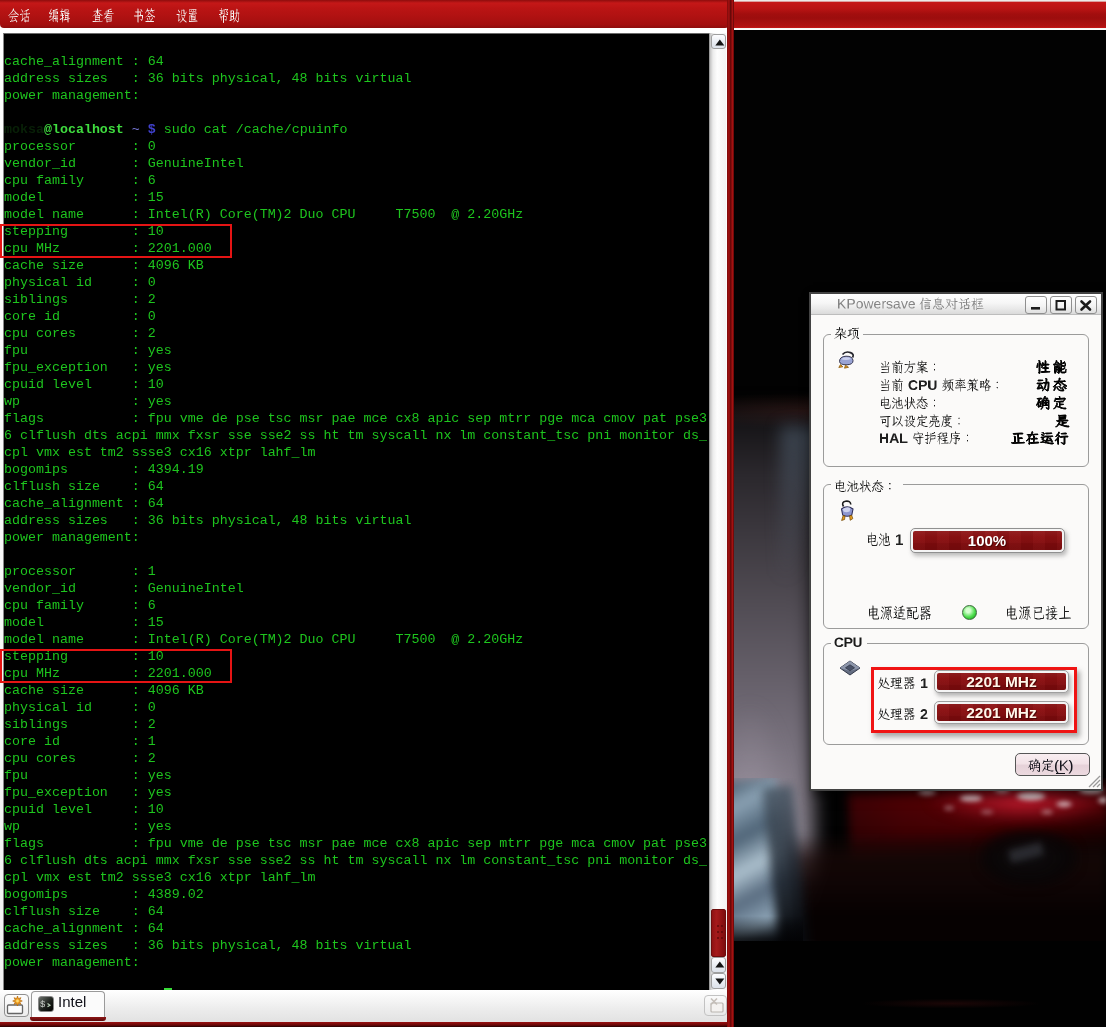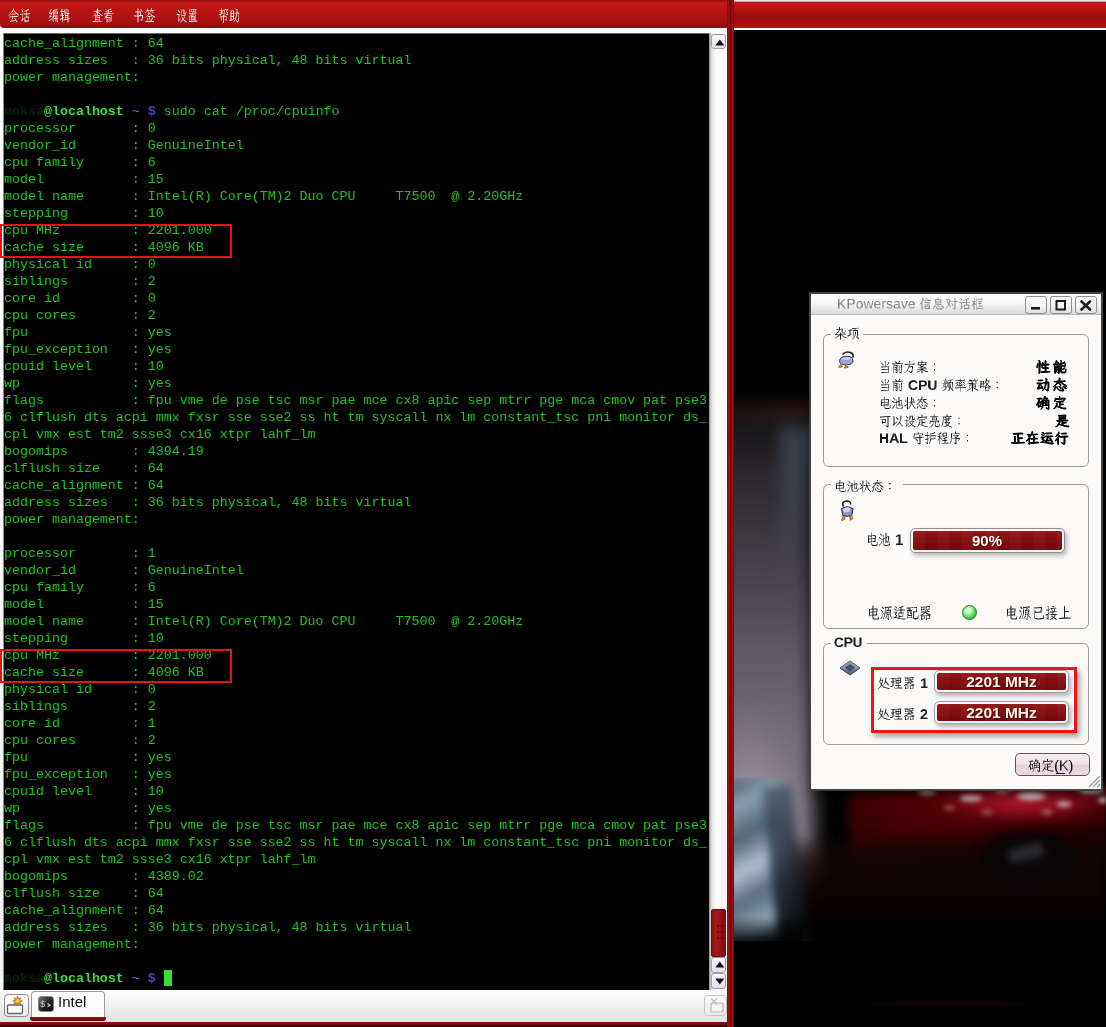--- a/index.html
+++ b/index.html
@@ -47,25 +47,25 @@
         <path d="M20 3Q20 3 21 3Q21 2 21 2Q21 2 21 2Q21 1 21 1Q18 -1 15 -4Q17 -6 18 -10Q19 -10 19 -11Q19 -11 18 -11Q18 -12 18 -12Q17 -12 11 -11L11 -11Q10 -11 10 -11Q10 -11 10 -11Q10 -11 10 -11Q10 -11 10 -11Q10 -10 10 -10Q10 -10 11 -10L11 -10L17 -10Q16 -7 14 -5Q13 -7 12 -9Q11 -9 11 -9Q11 -9 11 -9Q11 -9 11 -9Q10 -8 10 -8Q10 -8 11 -8Q12 -6 13 -4Q11 0 8 2Q7 2 7 3Q7 3 8 3Q8 3 10 2Q12 0 14 -2Q17 1 19 2Q20 3 20 3ZM9 -11Q9 -11 9 -12Q12 -13 12 -17Q12 -19 12 -21L15 -21L15 -15Q15 -14 17 -13Q17 -13 18 -13Q19 -13 19 -13Q20 -13 20 -15Q21 -16 21 -18Q21 -19 20 -19Q20 -20 20 -20Q20 -20 20 -19Q20 -18 19 -16Q19 -16 19 -15Q19 -15 19 -15Q18 -15 18 -15Q17 -15 17 -15Q17 -15 17 -16V-16Q17 -21 17 -21Q17 -22 17 -22Q17 -22 17 -22Q17 -22 16 -23Q16 -23 16 -23L12 -22Q11 -23 11 -23Q11 -23 11 -23Q11 -23 11 -22Q11 -22 11 -21Q11 -19 11 -18Q11 -15 9 -12Q9 -12 9 -12Q9 -11 9 -11ZM5 -12 5 -1Q4 -1 4 -1Q4 -1 4 -1Q4 -1 4 0Q4 0 5 1Q5 1 5 1Q5 1 6 0Q6 0 8 -2Q9 -4 9 -4Q9 -5 9 -5Q9 -5 9 -5Q9 -5 8 -4Q7 -3 6 -2L7 -12L7 -13Q7 -13 7 -13Q7 -13 7 -14Q6 -14 6 -14L3 -14Q2 -14 2 -14H2Q2 -14 1 -14Q1 -14 1 -13Q1 -13 2 -12Q2 -12 3 -12H3Q3 -12 3 -12ZM6 -17Q7 -17 7 -17Q7 -17 8 -17Q8 -17 8 -18Q8 -18 8 -19Q7 -19 7 -20Q6 -20 6 -21Q5 -22 5 -22Q5 -23 4 -23Q4 -23 4 -22Q4 -22 4 -22Q4 -22 4 -21Q5 -20 6 -17Z M37 -6 37 -4 31 -3 31 -5ZM38 -9 37 -7 31 -7 31 -8ZM38 -12 38 -10 31 -10 31 -11ZM27 2 43 1Q43 1 43 1Q43 1 43 1Q43 0 43 0Q43 0 42 -1Q42 -1 42 -1Q42 -1 42 -1Q42 -1 42 -1Q41 -1 41 -1Q41 -1 40 -1L27 0L27 -10Q27 -11 27 -11Q27 -11 27 -11Q26 -12 26 -12Q26 -12 26 -12Q26 -12 26 -12Q26 -11 26 -11Q26 -10 26 -10L26 0Q26 1 26 1Q26 2 26 2Q27 2 27 2Q27 2 27 2Q27 2 27 2ZM31 -2 39 -2Q39 -2 39 -2Q39 -3 39 -3Q39 -3 39 -4L39 -12Q39 -12 39 -12Q39 -12 39 -12Q39 -12 39 -13Q39 -13 38 -13L34 -13L34 -15L41 -15Q41 -15 42 -15Q42 -16 42 -16Q42 -16 41 -16Q41 -17 41 -17Q41 -17 41 -17Q40 -17 40 -17Q40 -17 40 -17L35 -16L35 -17V-17Q35 -18 34 -18Q34 -18 33 -18Q33 -18 33 -18Q33 -18 33 -18Q33 -17 33 -17Q33 -17 33 -17Q33 -17 33 -16L33 -16L27 -16H27Q26 -16 26 -16Q26 -16 26 -16Q26 -16 26 -16L26 -15Q26 -15 26 -14Q27 -14 27 -14Q27 -14 27 -14Q27 -14 27 -14L33 -15L33 -13L31 -13Q30 -13 30 -13Q29 -13 29 -13Q29 -13 29 -13Q29 -13 29 -13Q29 -13 29 -12Q29 -12 29 -11L30 -4V-4Q30 -3 29 -2V-2Q29 -2 30 -2Q30 -1 30 -1Q31 -1 31 -1Q31 -1 31 -2ZM31 -22 31 -19 28 -19 28 -22ZM35 -22 35 -20 32 -19 32 -22ZM39 -23 39 -20 36 -20 36 -22ZM28 -18 40 -19Q40 -19 40 -19Q41 -19 41 -19Q41 -19 40 -20L41 -23Q41 -23 41 -23Q41 -23 41 -23Q41 -23 40 -24Q40 -24 40 -24H40L28 -23Q27 -23 27 -23Q27 -24 26 -24Q26 -24 26 -23Q26 -23 26 -23Q26 -23 26 -23Q27 -22 27 -21L27 -19Q27 -19 27 -19Q27 -19 27 -18Q27 -18 27 -18Q27 -18 27 -18V-18Q27 -17 27 -17Q27 -17 28 -17Q28 -17 28 -17V-17Z" fill="#f4f0ee"></path>
       </g>
     </svg>
     <svg style="position:absolute;left:218px;top:6px;" width="24" height="20" viewBox="0 0 24 20">
       <g transform="translate(0,15) scale(.5)">
         <path d="M13 -21 13 -14Q13 -12 13 -12Q13 -12 13 -11Q13 -11 13 -11Q14 -10 14 -10Q14 -10 14 -11L14 -22L18 -23Q18 -22 17 -21Q17 -20 17 -20Q16 -19 16 -19Q16 -19 17 -18Q19 -16 19 -15Q19 -15 19 -14Q19 -14 18 -14L18 -14Q17 -14 17 -15Q16 -15 16 -15Q15 -15 15 -15Q15 -14 16 -13Q17 -13 17 -13Q18 -12 18 -12Q18 -12 19 -12Q19 -12 20 -12Q20 -13 20 -15Q20 -16 20 -17Q19 -18 18 -19Q18 -19 18 -19Q18 -19 18 -20Q20 -23 20 -23Q20 -24 20 -24Q19 -24 19 -24H19L14 -24Q13 -24 13 -24Q13 -24 13 -24Q13 -24 13 -23Q13 -23 13 -21ZM10 3Q10 3 10 3Q11 4 11 4Q11 4 11 4Q12 4 12 3V-8L16 -8L16 -3Q15 -3 14 -4Q13 -4 13 -4Q13 -4 13 -4Q13 -4 14 -2Q15 -2 15 -1Q16 -1 16 -1Q16 -1 17 -1Q17 -2 17 -2Q17 -2 17 -3V-3L17 -8Q17 -8 17 -8Q17 -8 17 -9Q17 -9 17 -9Q17 -10 16 -10H16L12 -9V-11Q12 -12 12 -12Q12 -12 11 -12Q11 -13 10 -13Q10 -13 10 -12Q10 -12 10 -12Q10 -11 10 -11V-9L7 -9Q6 -10 5 -10Q5 -10 5 -9Q5 -9 5 -9Q5 -8 5 -7L6 -4V-3Q6 -3 6 -2V-2Q6 -1 6 -1L7 -1Q7 -1 7 -2V-2L7 -7L10 -8L10 0Q10 1 10 3ZM12 -16 10 -16Q9 -16 8 -15L8 -15Q8 -16 8 -17L11 -18Q11 -18 11 -18Q11 -18 11 -19Q10 -19 10 -19Q10 -19 10 -19Q10 -19 10 -19Q9 -19 9 -19L8 -19L8 -21L11 -21Q12 -21 12 -21Q12 -22 11 -22Q11 -23 11 -23Q11 -23 11 -23Q10 -23 10 -23Q10 -22 10 -22L8 -22V-24Q8 -25 8 -25Q8 -25 7 -25Q7 -26 7 -26Q6 -26 6 -25Q6 -25 6 -25Q7 -24 7 -24V-23Q7 -23 7 -22L4 -22L3 -22Q3 -22 3 -22L3 -22Q3 -20 4 -20L4 -20L7 -21Q7 -20 7 -20Q7 -19 7 -19L4 -18L4 -19Q4 -19 4 -18Q4 -18 4 -18Q4 -17 5 -17L5 -17L7 -17Q6 -16 6 -15Q3 -14 3 -14H3Q2 -14 2 -14Q2 -15 2 -15Q2 -15 2 -14Q2 -14 2 -14Q2 -13 2 -13Q2 -12 3 -12Q3 -12 3 -12Q4 -12 6 -13Q5 -11 3 -9Q3 -9 3 -8Q3 -8 3 -8Q3 -8 3 -9Q4 -9 5 -10Q6 -11 7 -14L8 -14Q10 -15 11 -15Q12 -16 12 -16Q12 -16 12 -16Q12 -16 12 -16Q12 -16 12 -16Q12 -16 12 -16Z M30 -8 30 -4Q29 -4 28 -3Q27 -3 27 -3L27 -8ZM30 -14V-10L27 -10L27 -14ZM30 -20V-16L27 -15L27 -19ZM33 -5 32 -5 32 -20Q32 -20 32 -20Q32 -20 32 -20Q32 -21 31 -21Q31 -21 31 -21Q31 -21 31 -21Q31 -21 31 -21L27 -21Q25 -21 25 -21Q25 -21 25 -21Q25 -21 25 -21Q25 -20 25 -20Q25 -20 25 -19L25 -2Q24 -2 23 -2H23Q23 -2 23 -2Q23 -2 23 -2Q23 -2 23 -2Q23 -1 23 -1Q23 0 24 0Q24 0 24 0Q24 0 24 0L25 0Q27 -1 29 -2Q31 -3 33 -4Q34 -5 34 -5Q34 -5 34 -5Q34 -5 34 -5Q33 -5 33 -5ZM38 -15 41 -15Q41 -13 41 -11Q41 -9 41 -7Q40 -5 40 -3Q40 -1 40 0Q40 0 39 0Q39 0 39 0Q39 0 38 -1Q37 -1 37 -2Q36 -2 36 -2Q36 -2 36 -2Q36 -2 36 -1Q36 -1 37 0Q37 0 38 1Q38 2 39 2Q39 3 40 3Q40 3 40 2Q41 2 41 1Q41 1 41 0Q41 -1 41 -1Q42 -4 42 -7Q42 -11 42 -15Q42 -15 42 -15Q43 -16 43 -16Q43 -16 42 -17Q42 -17 42 -17H41L38 -17Q39 -20 39 -23Q39 -24 38 -24Q38 -24 38 -24Q37 -25 37 -25Q37 -25 37 -25Q37 -25 37 -24Q37 -24 37 -24Q37 -24 37 -23Q37 -23 37 -23V-22Q37 -21 37 -19Q37 -18 37 -17L34 -16H34Q34 -16 34 -16Q33 -16 33 -16Q33 -17 33 -17Q33 -17 33 -16Q33 -16 33 -16Q33 -16 33 -15Q34 -15 34 -15Q34 -15 34 -15Q35 -15 35 -15L37 -15Q36 -11 35 -7Q35 -4 33 -2Q32 0 31 2Q31 2 31 2Q31 3 31 3Q31 3 32 2Q33 0 35 -2Q36 -4 37 -8Q38 -11 38 -15Z" fill="#f4f0ee"></path>
       </g>
     </svg>
     <div class="abs" style="left:0;top:28px;width:731px;height:962px;background:linear-gradient(180deg,#ffffff,#f2f2f2)"></div>
     <div class="abs" style="left:3px;top:33px;width:706px;height:957px;background:#000;border-top:1px solid #6a6a6a;border-left:1px solid #8a8a8a"></div>
-    <pre class="abs" style="left:4px;top:35px;width:703px;height:952px;overflow:hidden;font:13.32px/17px 'Liberation Mono',monospace;color:#1ec51e;letter-spacing:0">cache_alignment : 64
+    <pre class="abs" style="left:4px;top:53px;width:703px;height:952px;overflow:hidden;font:13.32px/17px 'Liberation Mono',monospace;color:#1ec51e;letter-spacing:0">cache_alignment : 64
 address sizes   : 36 bits physical, 48 bits virtual
 power management:
 
-<span style="color:#082007;font-weight:bold">moksa</span><b style="color:#3fdc3f">@localhost</b> <span style="color:#7878d8">~</span> <b style="color:#4040cc">$</b> <span style="color:#1ec51e">sudo cat /proc/cpuinfo</span>
+<span style="color:#082007;font-weight:bold">moksa</span><b style="color:#3fdc3f">@localhost</b> <span style="color:#7878d8">~</span> <b style="color:#4040cc">$</b> <span style="color:#1ec51e">sudo cat /cache/cpuinfo</span>
 processor       : 0
 vendor_id       : GenuineIntel
 cpu family      : 6
 model           : 15
 model name      : Intel(R) Core(TM)2 Duo CPU     T7500  @ 2.20GHz
 stepping        : 10
 cpu MHz         : 2201.000
 cache size      : 4096 KB
 physical id     : 0
 siblings        : 2
@@ -253,21 +253,21 @@
       <path d="M6.2 15.5 L4.6 20.5 L7.6 19.5 L8 15.9 Z" fill="#e8a020" stroke="#6a4000" stroke-width=".7"></path>
       <path d="M12.6 15.8 L13.2 20.3 L15.8 18.6 L14.6 15.2 Z" fill="#e8a020" stroke="#6a4000" stroke-width=".7"></path>
     </svg>
     <svg style="position:absolute;left:55px;top:237px;" width="39" height="19" viewBox="0 0 39 19">
       <g transform="translate(0,14) scale(.5)">
         <path d="M11 -13 6 -13 5 -17 11 -17ZM11 -7 6 -7 6 -11 11 -12ZM18 -14 12 -13 12 -18 18 -18ZM17 -8 12 -7 12 -12 18 -12ZM4 -17 4 -8Q4 -7 4 -7V-6Q4 -6 4 -5V-5Q4 -5 5 -4Q5 -4 5 -4Q6 -4 6 -5V-5L6 -5L11 -6L11 -2Q11 1 12 1Q12 2 13 2Q14 2 17 2Q20 2 21 2Q22 1 22 1Q23 0 23 -1Q23 -3 23 -5Q23 -7 23 -7Q22 -7 22 -6Q22 -2 21 -1Q21 -1 20 0Q19 0 17 0Q14 0 14 0Q13 0 13 -1Q12 -1 12 -2L12 -6L19 -6Q19 -6 19 -7Q19 -7 19 -8L20 -17Q20 -18 20 -18Q20 -18 20 -18Q20 -19 19 -19Q19 -20 18 -20H18L12 -19L12 -24Q12 -25 11 -25Q11 -25 11 -25Q10 -25 10 -25Q10 -25 10 -25Q11 -24 11 -24L11 -19L5 -19Q4 -19 4 -19Q3 -19 3 -19Q3 -19 4 -18Q4 -18 4 -17Z M28 0Q31 -4 32 -7Q33 -9 33 -10Q33 -10 33 -10Q32 -10 32 -9Q31 -7 30 -5Q29 -3 28 -2Q27 -2 27 -1Q27 -1 26 0Q26 0 26 0Q26 0 26 0Q26 0 26 1Q27 1 27 1Q27 1 27 1Q27 1 27 1Q28 1 28 1Q28 1 28 0ZM30 -11Q30 -11 30 -11Q31 -11 31 -12Q31 -12 31 -12Q31 -12 30 -13Q30 -13 30 -13Q30 -14 29 -14Q29 -15 28 -15Q28 -16 27 -16Q27 -16 27 -16Q26 -16 26 -16Q26 -15 26 -15Q26 -15 26 -14Q27 -14 28 -13Q29 -12 30 -11Q30 -11 30 -11ZM32 -17Q32 -17 32 -18Q32 -18 33 -18Q33 -19 33 -19Q33 -19 32 -19Q31 -21 30 -22Q29 -23 29 -23Q28 -23 28 -23Q28 -23 28 -22Q28 -22 28 -22Q28 -22 28 -21Q29 -21 30 -20Q31 -19 31 -18Q32 -17 32 -17ZM44 -7H43Q43 -7 43 -7Q42 -8 42 -8Q41 -8 41 -8Q41 -8 41 -8Q41 -8 41 -7Q42 -7 42 -6Q42 -6 43 -5Q43 -5 44 -5Q44 -5 45 -5Q45 -6 45 -7Q45 -8 46 -11Q46 -13 46 -17Q46 -17 46 -17Q46 -17 46 -17Q46 -18 46 -18Q45 -18 45 -18Q45 -18 45 -18L41 -16L41 -23Q41 -24 41 -24Q40 -24 40 -24Q39 -25 39 -25Q39 -25 39 -24Q39 -24 39 -24Q39 -24 39 -23Q39 -23 39 -23L39 -15L36 -14L36 -18Q36 -18 36 -18Q36 -19 36 -19Q35 -19 35 -19Q34 -19 34 -19Q34 -19 34 -19Q35 -18 35 -18Q35 -18 35 -17L35 -13L33 -12Q33 -12 32 -12Q32 -12 32 -12Q31 -12 31 -12Q31 -12 31 -12Q31 -12 31 -12Q31 -12 32 -11Q32 -11 32 -11Q32 -11 33 -11Q33 -11 33 -11L35 -11L35 -2V-2Q35 0 35 1Q36 1 37 1Q38 2 40 2Q42 2 43 2Q44 1 46 1Q47 1 47 0Q48 0 48 -1Q48 -3 48 -4Q48 -5 48 -6Q48 -6 48 -7Q48 -7 48 -7Q47 -7 47 -6Q47 -4 47 -3Q47 -2 46 -2Q46 -1 46 -1Q46 -1 45 -1Q44 -1 43 0Q42 0 41 0Q40 0 39 0Q38 0 37 -1Q37 -1 36 -1Q36 -1 36 -2L36 -12L39 -14L39 -7Q39 -7 39 -6Q39 -6 39 -5V-5Q39 -4 39 -4Q40 -4 40 -4Q40 -4 40 -4Q40 -4 41 -4Q41 -4 41 -4L41 -14L44 -16Q44 -14 44 -11Q44 -9 44 -7Q44 -7 44 -7Z M60 0V-3H65V-18L60 -15V-18L65 -21H69V-3H74V0Z" fill="#1f1f1f"></path>
       </g>
     </svg>
     <div class="abs" style="left:98.5px;top:234px;width:155px;height:25px;border:1px solid #909090;border-radius:5px;background:#f4f4f4;padding:2px;box-shadow:2px 3px 4px rgba(110,110,110,.45)">
       <div style="width:100%;height:100%;border-radius:2px;background-color:#7f0b0d;background-image:linear-gradient(180deg,rgba(255,255,255,.05),rgba(255,255,255,0) 32%,rgba(0,0,0,.10) 88%),repeating-linear-gradient(90deg,rgba(255,90,90,.07) 0 12px,rgba(0,0,0,0) 12px 24px),repeating-linear-gradient(180deg,rgba(255,90,90,.05) 0 12px,rgba(0,0,0,0) 12px 24px);position:relative">
-        <div style="position:absolute;left:0;top:0px;width:100%;text-align:center;font:bold 15px/19px 'Liberation Sans';color:#fff;text-shadow:1px 1px 0 #4d0505">90%</div>
+        <div style="position:absolute;left:0;top:0px;width:100%;text-align:center;font:bold 15px/19px 'Liberation Sans';color:#fff;text-shadow:1px 1px 0 #4d0505">100%</div>
       </div>
     </div>
     <svg style="position:absolute;left:56px;top:310px;" width="66" height="19" viewBox="0 0 66 19">
       <g transform="translate(0,14.5) scale(.5)">
         <path d="M11 -14 6 -13 6 -18 11 -18ZM11 -8 6 -7 6 -12 11 -12ZM19 -14 13 -14 13 -18 19 -18ZM18 -8 13 -8 13 -12 19 -13ZM4 -17 4 -8Q5 -7 5 -7V-6Q5 -6 4 -6V-5Q4 -5 5 -5Q5 -4 6 -4Q6 -4 6 -5V-5L6 -6L11 -6L11 -2Q11 1 12 1Q13 2 14 2Q15 2 18 2Q21 2 22 2Q23 1 24 1Q24 0 24 -1Q24 -3 24 -5Q24 -8 24 -8Q24 -8 24 -6Q23 -2 22 -1Q22 -1 22 0Q20 0 18 0Q15 0 14 0Q14 0 13 -1Q13 -1 13 -2L13 -6L20 -6Q21 -6 21 -7Q21 -7 20 -8L21 -18Q21 -18 21 -18Q21 -19 21 -19Q21 -19 21 -20Q20 -20 20 -20H19L13 -20L13 -25Q13 -26 12 -26Q11 -26 11 -26Q11 -26 11 -26Q11 -26 11 -26Q11 -25 11 -24L11 -20L6 -19Q4 -20 4 -20Q4 -20 4 -20Q4 -20 4 -19Q4 -18 4 -17Z M39 -6V-6Q39 -6 39 -6Q39 -5 39 -5Q39 -4 38 -3Q37 -2 37 0Q36 0 36 1Q36 1 36 1Q37 1 37 1Q37 1 37 0Q38 0 39 -2Q40 -3 41 -5Q41 -5 41 -5Q41 -5 41 -6Q40 -6 40 -6Q39 -7 39 -7Q39 -7 39 -6ZM51 -1Q51 -1 50 -2Q50 -3 49 -3Q49 -4 48 -5Q48 -6 47 -6Q47 -7 47 -7Q47 -7 46 -7Q46 -6 46 -6Q46 -6 46 -5Q48 -3 49 -1Q49 0 50 0Q50 0 50 0Q50 0 50 -1Q51 -1 51 -1ZM29 1H29Q29 1 29 0Q30 0 30 0Q30 -2 31 -5Q32 -7 33 -10Q33 -10 33 -10Q33 -11 33 -11Q33 -11 32 -10Q32 -9 31 -7Q30 -6 30 -4Q29 -3 28 -2Q28 -2 28 -1Q28 -1 27 -1Q27 -1 27 0Q27 0 27 0Q28 0 28 0Q29 1 29 1ZM46 -12 46 -10 41 -9 41 -12ZM46 -16 46 -14 40 -13 40 -15ZM32 -12Q32 -12 32 -12Q33 -13 33 -13Q33 -14 32 -14Q32 -14 31 -15Q30 -16 29 -17Q29 -17 29 -17Q28 -17 28 -17Q28 -16 28 -16Q28 -16 28 -16Q28 -16 28 -15Q29 -15 30 -14Q30 -13 31 -12Q32 -12 32 -12ZM43 -8 43 1Q42 0 40 -1Q40 -1 40 -1Q40 -1 40 -1Q40 0 40 0Q41 1 42 2Q43 3 43 3Q44 3 44 3Q44 2 44 1Q44 1 44 1Q44 1 44 0L44 -8L47 -8Q48 -8 48 -8Q48 -8 48 -9Q48 -9 47 -10L48 -16Q48 -16 48 -16Q48 -16 48 -17Q48 -17 48 -17Q47 -18 47 -18Q47 -18 47 -18Q47 -18 47 -18L43 -17Q43 -18 44 -19Q44 -19 44 -20Q44 -20 44 -20Q44 -20 44 -21Q44 -21 43 -21Q43 -22 43 -22Q43 -22 43 -21V-21Q43 -21 42 -20Q42 -19 41 -17L40 -17Q39 -18 39 -18Q38 -18 38 -17Q38 -17 38 -17Q38 -17 39 -17Q39 -16 39 -16Q39 -16 39 -15L39 -9Q39 -9 39 -9Q39 -9 39 -9Q39 -9 39 -9Q39 -8 39 -8Q39 -8 39 -8Q39 -8 39 -8Q39 -7 40 -7Q40 -7 40 -7Q41 -7 41 -7V-7L41 -8ZM37 -21 49 -22Q50 -22 50 -23Q50 -23 49 -23Q49 -23 49 -24Q48 -24 48 -24Q48 -24 48 -24Q48 -24 48 -24Q47 -24 47 -24L37 -23Q36 -24 36 -24Q35 -24 35 -24Q35 -23 35 -23Q35 -23 35 -23Q36 -22 36 -22Q36 -21 36 -21V-19Q36 -17 36 -15Q35 -12 35 -10Q35 -7 34 -4Q33 -2 32 1Q32 1 32 2Q32 2 32 2Q32 2 33 1Q34 0 34 -2Q35 -4 36 -6Q37 -9 37 -12Q37 -14 37 -16Q37 -19 37 -21ZM33 -18Q33 -18 34 -19Q34 -19 34 -19Q34 -20 34 -20Q34 -20 34 -20Q33 -21 33 -22Q32 -22 32 -23Q31 -23 31 -24Q30 -24 30 -24Q30 -24 30 -24Q29 -23 29 -23Q29 -23 30 -22Q31 -22 31 -21Q32 -20 33 -19Q33 -18 33 -18Z M72 -10 71 -5 65 -5 64 -10ZM75 2H76Q76 2 76 2Q76 2 77 1Q77 1 77 0Q77 0 77 0H76Q76 0 76 0Q76 0 75 0Q74 0 72 0Q71 0 69 0Q67 -1 65 -1Q64 -2 62 -2Q60 -2 59 -2Q59 -3 58 -3Q59 -4 59 -4Q60 -5 60 -5Q60 -6 60 -6Q60 -7 60 -7Q59 -8 58 -8Q58 -9 58 -9Q58 -9 58 -9Q58 -9 59 -10Q59 -11 60 -12Q60 -12 60 -12Q60 -12 60 -13Q60 -13 60 -13Q59 -14 59 -14Q59 -14 59 -14Q59 -14 59 -14L55 -13Q55 -13 55 -13Q55 -13 55 -13Q54 -13 54 -13Q54 -13 54 -13Q54 -13 54 -13Q53 -13 53 -13Q53 -13 53 -13Q53 -13 54 -12Q54 -12 54 -12Q54 -12 55 -12Q55 -12 55 -12Q55 -12 55 -12L58 -12Q57 -10 56 -10Q56 -9 56 -8Q56 -8 56 -8Q56 -7 57 -7Q57 -7 57 -7Q58 -6 58 -6Q58 -6 58 -6Q58 -6 58 -6Q58 -5 57 -4Q57 -4 56 -3Q54 -3 54 -3Q53 -2 53 -2Q53 -2 53 -2Q53 -1 53 -1Q53 0 53 0Q53 0 54 0Q54 0 54 -1Q55 -1 55 -1Q56 -1 57 -1Q57 -1 58 -1Q58 -1 59 -1Q60 0 62 0Q63 0 65 1Q67 1 69 1Q71 2 73 2Q74 2 75 2ZM58 -15Q58 -15 59 -16Q59 -16 59 -16Q59 -17 59 -17Q59 -17 59 -17Q58 -18 58 -18Q57 -19 56 -19Q56 -20 55 -20Q55 -20 55 -20Q55 -20 54 -20Q54 -19 54 -19Q54 -19 55 -18Q55 -18 56 -17Q57 -17 58 -16Q58 -15 58 -15ZM59 -20Q60 -20 60 -20Q60 -20 60 -21Q60 -21 60 -21Q60 -21 60 -22Q60 -22 59 -23Q59 -23 58 -24Q58 -24 57 -24Q57 -25 56 -25Q56 -25 56 -24Q56 -24 56 -24Q56 -23 56 -23Q57 -23 58 -22Q58 -21 59 -20Q59 -20 59 -20Q59 -20 59 -20ZM65 -3 72 -4Q73 -4 73 -4Q73 -4 73 -4Q73 -4 73 -4Q73 -5 72 -5L73 -10Q73 -11 73 -11Q73 -11 73 -11Q73 -11 73 -12Q73 -12 72 -12H72L69 -12L69 -16L75 -16Q76 -16 76 -17Q76 -17 76 -17Q75 -18 75 -18Q75 -18 75 -18Q74 -18 74 -18Q74 -18 74 -18Q74 -18 74 -18Q73 -18 73 -18L69 -18L69 -22Q70 -22 71 -23Q71 -23 72 -23Q73 -24 73 -24Q73 -24 72 -25Q72 -25 72 -25Q72 -26 72 -26Q71 -26 71 -26Q71 -25 71 -25Q71 -25 71 -25Q69 -24 67 -23Q65 -22 63 -21Q62 -21 62 -21Q62 -21 62 -21Q62 -20 63 -20Q63 -20 64 -21Q65 -21 67 -21L67 -18L62 -17Q62 -17 62 -17Q62 -17 61 -17Q61 -17 61 -17Q61 -17 61 -17Q60 -17 60 -17Q60 -17 60 -17Q61 -16 61 -16Q61 -16 62 -16H62L67 -16L67 -12L64 -12Q63 -12 63 -12Q62 -12 62 -12Q62 -12 63 -12Q63 -12 63 -12Q63 -11 63 -11Q63 -10 63 -10L63 -5Q63 -5 63 -5Q63 -5 63 -4Q63 -4 63 -4Q63 -4 63 -3V-3Q63 -3 63 -3Q64 -2 64 -2Q64 -2 64 -2Q65 -2 65 -2Q65 -2 65 -3V-3Z M89 -5 89 -2 82 -2 82 -5ZM89 -9 89 -7 82 -7 82 -15 83 -15Q83 -13 83 -12Q83 -10 82 -8Q82 -8 82 -8Q82 -7 82 -7Q83 -7 83 -8Q84 -10 84 -11Q85 -13 85 -15L86 -15L86 -11Q86 -10 86 -10Q87 -9 88 -9H88ZM89 -15 89 -11 88 -11Q87 -11 87 -11Q87 -11 87 -11L87 -15ZM86 -20 86 -17 85 -17V-20ZM82 -1 90 -1Q90 -1 90 -1Q91 -1 91 -1Q91 -2 90 -2L90 -15Q90 -16 90 -16Q90 -16 90 -16Q90 -16 90 -17Q90 -17 89 -17Q89 -17 89 -17Q89 -17 89 -17L87 -17L87 -21L91 -21Q91 -21 91 -21Q91 -22 91 -22Q91 -22 90 -22Q90 -23 90 -23Q90 -23 90 -23Q89 -22 89 -22L81 -22Q81 -22 81 -22Q80 -22 80 -22Q80 -22 80 -22Q80 -22 80 -22H79Q79 -22 79 -22Q79 -21 79 -21Q79 -21 80 -20Q80 -20 81 -20Q81 -20 81 -20Q81 -20 81 -20L83 -20Q83 -19 83 -18Q83 -17 83 -17L82 -17Q81 -17 80 -17Q80 -17 80 -17Q80 -17 80 -16Q81 -16 81 -14L81 -2Q81 -1 81 0Q81 0 81 0Q81 1 81 1Q81 1 82 1Q82 1 82 1Q82 1 82 1ZM92 -2V-2Q92 0 93 0Q93 1 95 1Q96 2 97 2Q98 2 99 1Q100 1 101 1Q102 1 102 0Q102 0 103 -2Q103 -3 103 -6Q103 -8 102 -8Q102 -8 102 -6Q102 -4 101 -3Q101 -2 101 -2Q101 -1 101 -1Q100 -1 100 -1Q99 -1 99 -1Q98 -1 97 -1Q96 -1 95 -1Q94 -1 94 -1Q94 -2 94 -2L94 -12L100 -13Q100 -13 100 -13Q100 -13 100 -14L100 -21Q100 -21 100 -22Q101 -22 101 -22Q101 -22 100 -22Q100 -23 100 -23Q100 -23 99 -23Q99 -23 99 -23Q99 -23 99 -23L93 -22Q93 -22 93 -22Q93 -22 93 -22Q92 -22 92 -22Q92 -22 92 -23Q92 -23 91 -23Q91 -23 91 -22Q91 -22 91 -22Q92 -21 92 -21Q92 -21 93 -21Q93 -21 93 -21Q93 -21 93 -21L99 -21L98 -14L94 -14Q93 -14 93 -15Q92 -15 92 -15Q92 -15 92 -14Q92 -14 92 -14Q92 -13 92 -13Z M114 -4 114 0 110 0 109 -4ZM124 -5 124 0 119 0 119 -5ZM120 1 125 1Q125 1 126 1Q126 1 126 1Q126 0 125 -1L126 -5Q126 -5 126 -5Q126 -5 126 -5Q126 -6 125 -6Q125 -7 125 -7H125L119 -6Q119 -7 118 -7Q118 -7 117 -7Q117 -7 117 -7Q117 -6 117 -6Q117 -6 117 -6Q118 -5 118 -4L118 -1Q118 0 118 0Q118 0 118 0Q118 1 118 1Q118 1 118 1Q118 1 118 1Q118 1 118 2Q118 2 119 3Q119 3 119 3Q120 3 120 2V2ZM110 2 115 1Q115 1 115 1Q116 1 116 1Q116 1 115 0L115 -4Q115 -5 116 -5Q116 -5 116 -5Q116 -5 115 -6Q115 -6 115 -6H114L109 -6Q109 -6 109 -6Q108 -6 108 -6Q110 -7 111 -7Q113 -8 114 -9Q115 -10 116 -12Q118 -10 119 -9Q121 -8 123 -7Q125 -7 126 -6Q126 -6 127 -6Q127 -6 127 -6Q127 -6 127 -7Q127 -7 128 -7Q128 -8 128 -8Q128 -8 127 -8Q125 -9 122 -10Q120 -11 118 -13L125 -13Q125 -13 126 -13Q126 -13 126 -13Q126 -14 125 -14Q125 -14 125 -15Q125 -15 124 -15Q124 -15 124 -15Q124 -15 124 -15Q123 -15 123 -15H123Q123 -15 123 -15Q123 -16 123 -16Q123 -16 122 -17Q121 -17 121 -17Q121 -17 120 -17Q120 -17 120 -17Q120 -17 120 -17Q120 -16 120 -16Q121 -16 121 -15Q122 -15 122 -14L117 -14Q117 -15 117 -15Q117 -16 117 -16Q117 -17 117 -17Q117 -17 117 -17Q117 -17 117 -17Q117 -18 116 -18Q116 -18 116 -18Q116 -18 116 -18Q116 -18 116 -17Q116 -17 116 -16Q116 -16 116 -15Q116 -15 115 -14L109 -14H109Q109 -14 108 -14Q108 -14 108 -14Q108 -14 108 -14Q108 -14 108 -14Q108 -13 108 -13Q108 -13 108 -12Q108 -12 109 -12Q109 -12 109 -12H110L115 -12Q114 -11 113 -10Q112 -9 111 -9Q110 -8 108 -8Q107 -7 107 -7Q106 -7 106 -6Q106 -6 106 -6Q107 -6 107 -6L107 -6V-6Q107 -6 107 -6Q107 -6 108 -6Q108 -5 108 -4L108 -1Q108 0 108 0Q108 0 108 0Q108 1 108 1Q108 1 108 1Q108 1 108 1Q108 1 108 2Q108 2 108 2Q109 2 109 3Q109 3 109 3Q110 3 110 2V2ZM114 -22 113 -19 110 -18 109 -22ZM124 -23 123 -19 119 -19 119 -23ZM110 -17 115 -17Q115 -17 115 -17Q115 -17 115 -18Q115 -18 115 -19L115 -22Q115 -22 115 -23Q115 -23 115 -23Q115 -23 115 -24Q115 -24 114 -24H114L109 -23Q108 -24 107 -24Q107 -24 107 -24Q107 -24 107 -23Q108 -23 108 -23Q108 -22 108 -22L108 -19Q108 -18 108 -18Q108 -18 108 -18Q108 -18 108 -17Q108 -17 108 -17Q108 -17 108 -17Q108 -17 108 -17Q108 -16 108 -16Q109 -16 109 -16Q109 -16 109 -16Q110 -16 110 -16V-16ZM119 -18 125 -18Q125 -18 125 -18Q125 -18 125 -18Q125 -19 125 -19L125 -23Q125 -23 125 -23Q126 -23 126 -24Q126 -24 125 -24Q125 -25 125 -25Q124 -25 124 -25Q124 -25 124 -25L119 -24Q118 -25 117 -25Q117 -25 117 -25Q117 -24 117 -24Q117 -24 117 -23Q117 -23 117 -22L118 -19Q118 -19 118 -19Q118 -19 118 -19Q118 -19 118 -18Q118 -18 118 -18Q118 -18 118 -18Q118 -18 118 -17Q118 -17 118 -17Q118 -17 118 -17Q119 -16 119 -16Q119 -16 119 -17V-17Z" fill="#1f1f1f"></path>
       </g>
     </svg>
     <div class="abs" style="left:151px;top:311px;width:15px;height:15px;border-radius:50%;background:radial-gradient(circle at 40% 35%,#d6ffd0 0 18%,#52e052 55%,#1fae1f 85%,#157a15);border:1px solid #3a6a3a"></div>
     <svg style="position:absolute;left:194px;top:310px;" width="68" height="19" viewBox="0 0 68 19">
       <g transform="translate(0,14.5) scale(.5)">

